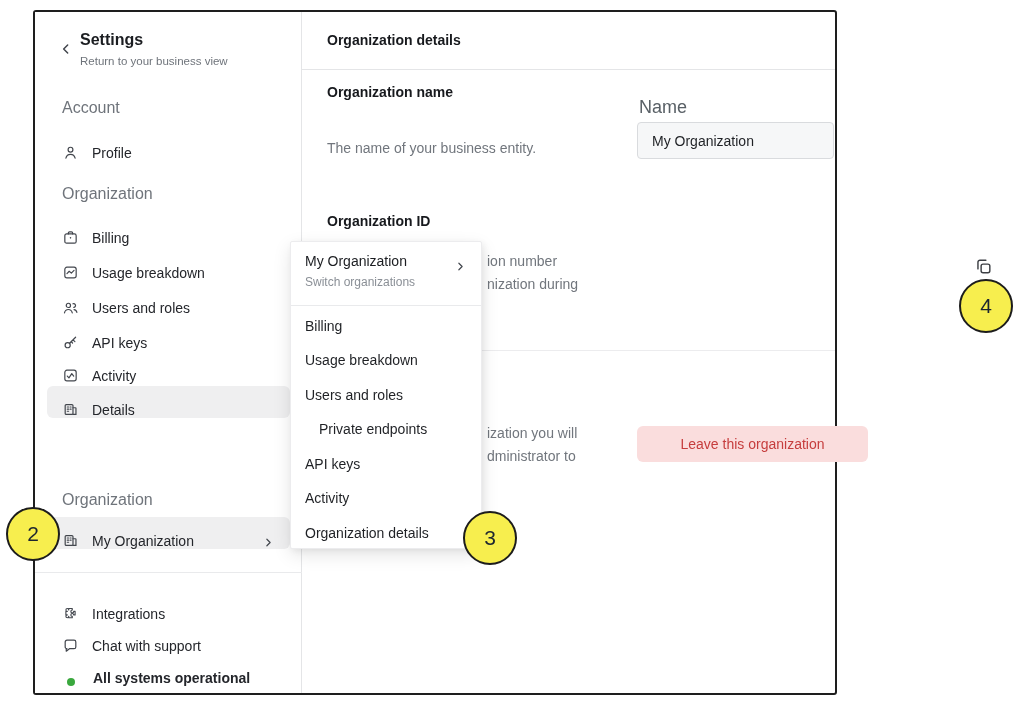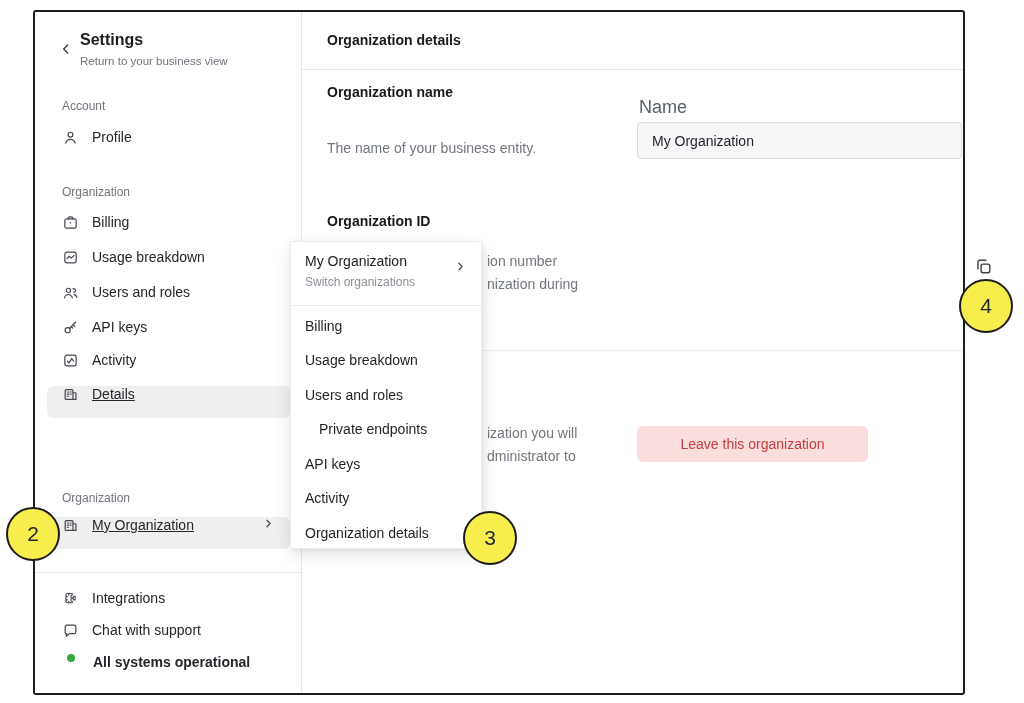--- a/index.html
+++ b/index.html
@@ -1,34 +1,34 @@
 <!DOCTYPE html>
 <html><head>
 <meta charset="utf-8">
 <style>
   * { box-sizing: border-box; margin: 0; padding: 0; }
   html, body { width: 1024px; height: 703px; background: #ffffff; font-family: "Liberation Sans", sans-serif; position: relative; overflow: hidden; }
 
   #frame {
-    position: absolute; left: 33px; top: 10px; width: 932px; height: 685px;
+    position: absolute; left: 33px; top: 10px; width: 804px; height: 685px;
     border: 2px solid #1e1e1e; border-radius: 3px; background: #ffffff;
   }
 
   
   #sidebar { position: absolute; left: 0; top: 0; width: 267px; height: 100%; border-right: 1px solid #e4e5e7; background: #fff; }
   .back-chevron { position: absolute; left: 23px; top: 29px; width: 16px; height: 16px; color: #3f434a; cursor: pointer; }
   .settings-title { position: absolute; left: 45px; top: 19px; font-size: 16px; font-weight: bold; color: #1b1d21; }
   .settings-sub { position: absolute; left: 45px; top: 43px; font-size: 11.5px; color: #6f747b; }
-  .section-label { position: absolute; left: 27px; font-size: 12px; color: #6f747b; }
+  .section-label { position: absolute; left: 27px; font-size: 16px; color: #6f747b; }
   .side-item {
     position: absolute; left: 12px; width: 243px; height: 32px;
-    display: flex; align-items: flex-start; gap: 13px; padding: 0 15px;
+    display: flex; align-items: flex-end; gap: 13px; padding: 0 15px;
     border-radius: 6px; font-size: 14px; color: #24262b; cursor: pointer;
   }
-  .side-item.selected { background: #efeff0; text-decoration: underline; }
+  .side-item.selected { background: #efeff0; }
   .side-item svg { flex: 0 0 auto; color: #43474e; }
   .side-item .grow { flex: 1; }
   .row-chevron { width: 13px; height: 13px; color: #43474e; }
   .side-divider { position: absolute; left: 0; top: 560px; width: 267px; height: 1px; background: #e9eaec; }
   .status-dot { width: 8px; height: 8px; border-radius: 50%; background: #3aa83e; margin: 0 5px; }
 
   
   #main { position: absolute; left: 267px; top: 0; right: 0; bottom: 0; }
   .main-header-title { position: absolute; left: 25px; top: 20px; font-size: 14px; font-weight: bold; color: #17191d; }
   .main-divider-1 { position: absolute; left: 0; top: 57px; right: 0; height: 1px; background: #e4e5e7; }

